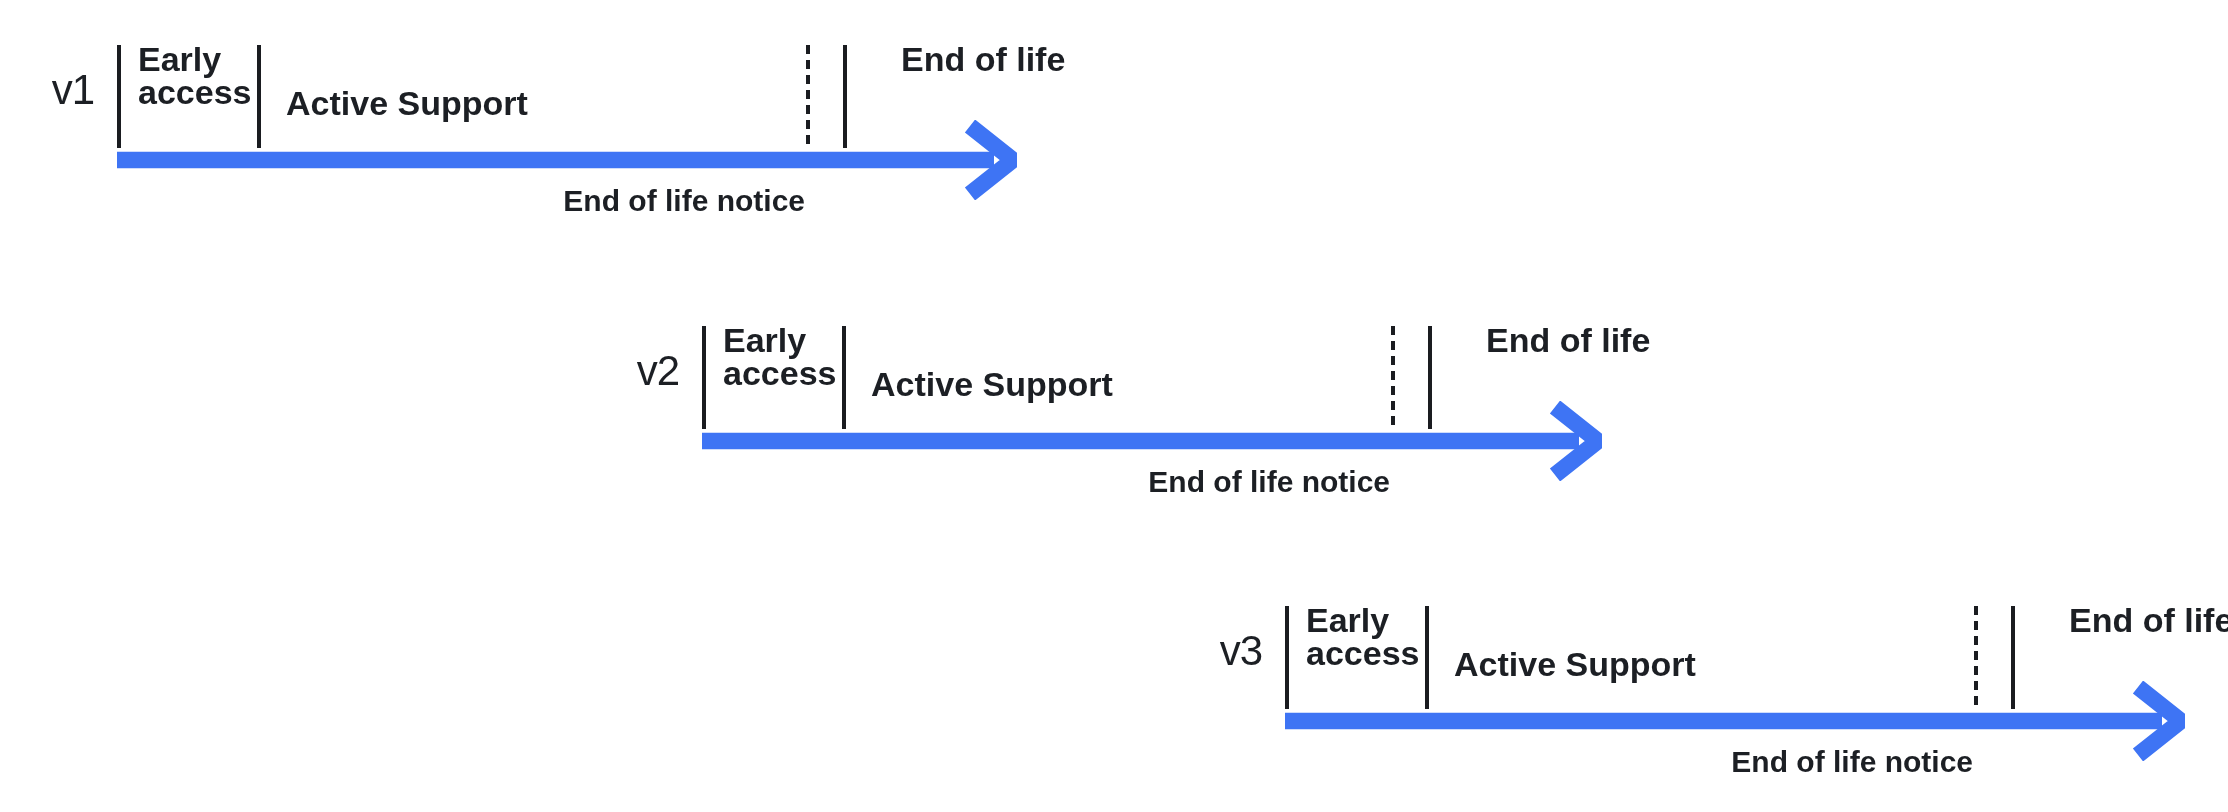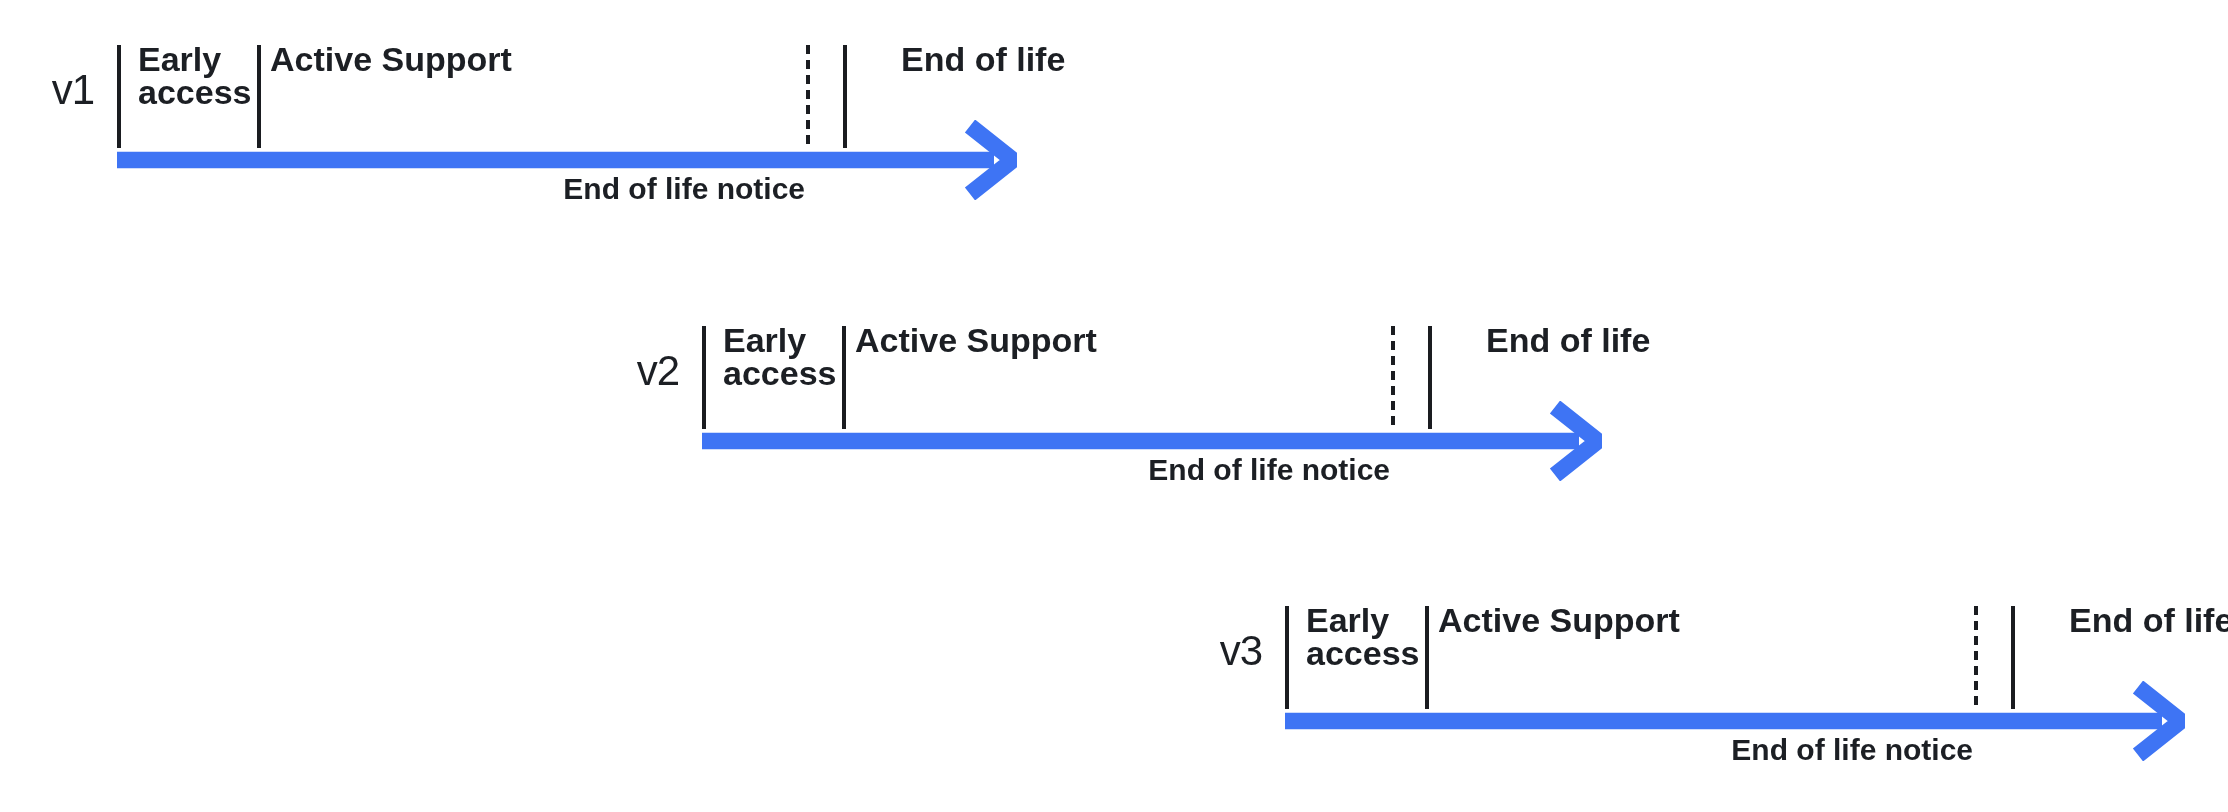--- a/index.html
+++ b/index.html
@@ -58,33 +58,33 @@
   .phase-label {
     position: absolute;
     top: 43px;
     font-size: 34px;
     font-weight: 700;
     line-height: 33px;
     color: var(--text-color);
     white-space: nowrap;
   }
   .label-early  { left: 138px; width: 130px; white-space: normal; }
-  .label-active { left: 270px; }
+  .label-active { left: 286px; margin-top: 44px; }
   .label-eol    { left: 901px; }
   .arrow-svg {
     position: absolute;
     left: 117px;
     top: 120px;
     width: 900px;
     height: 80px;
   }
   .notice-label {
     position: absolute;
     left: 405px;
-    top: 172px;
+    top: 184px;
     width: 400px;
     text-align: right;
     font-size: 30px;
     font-weight: 700;
     color: var(--text-color);
     white-space: nowrap;
   }
 </style>
 </head>
 <body>

